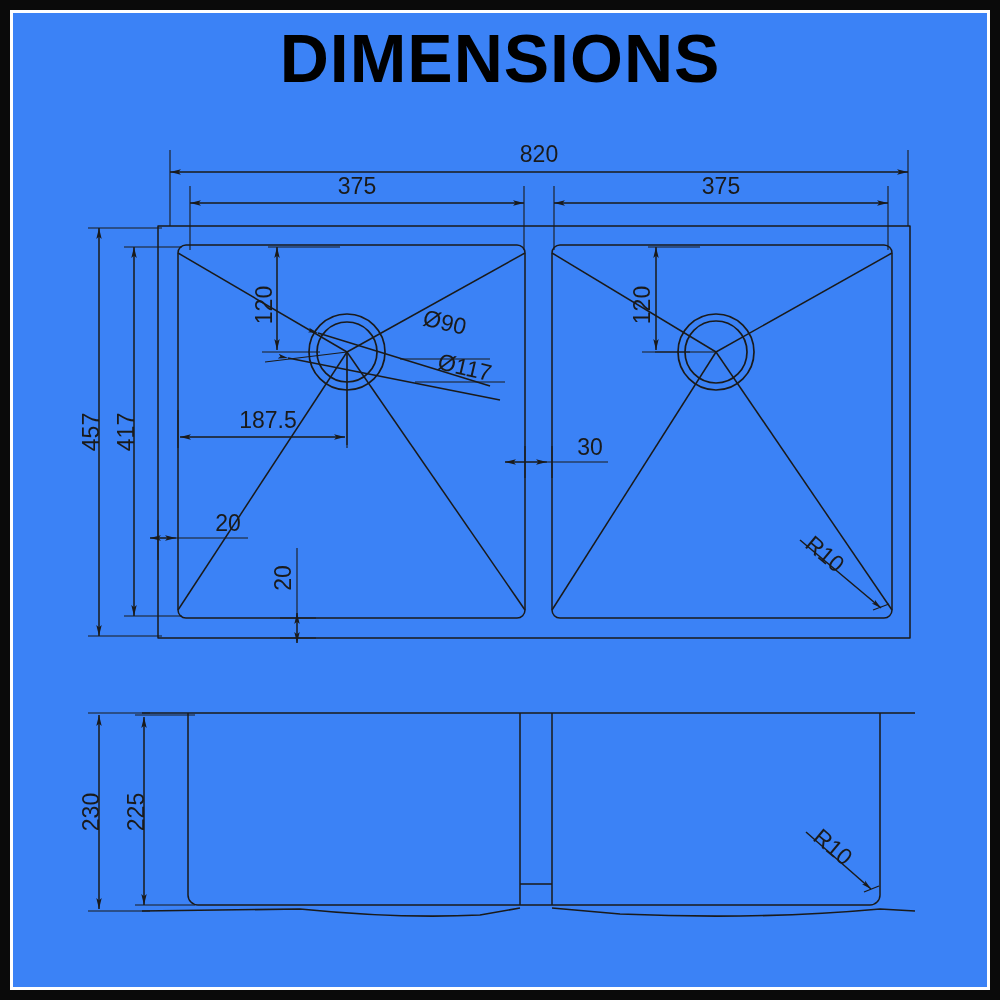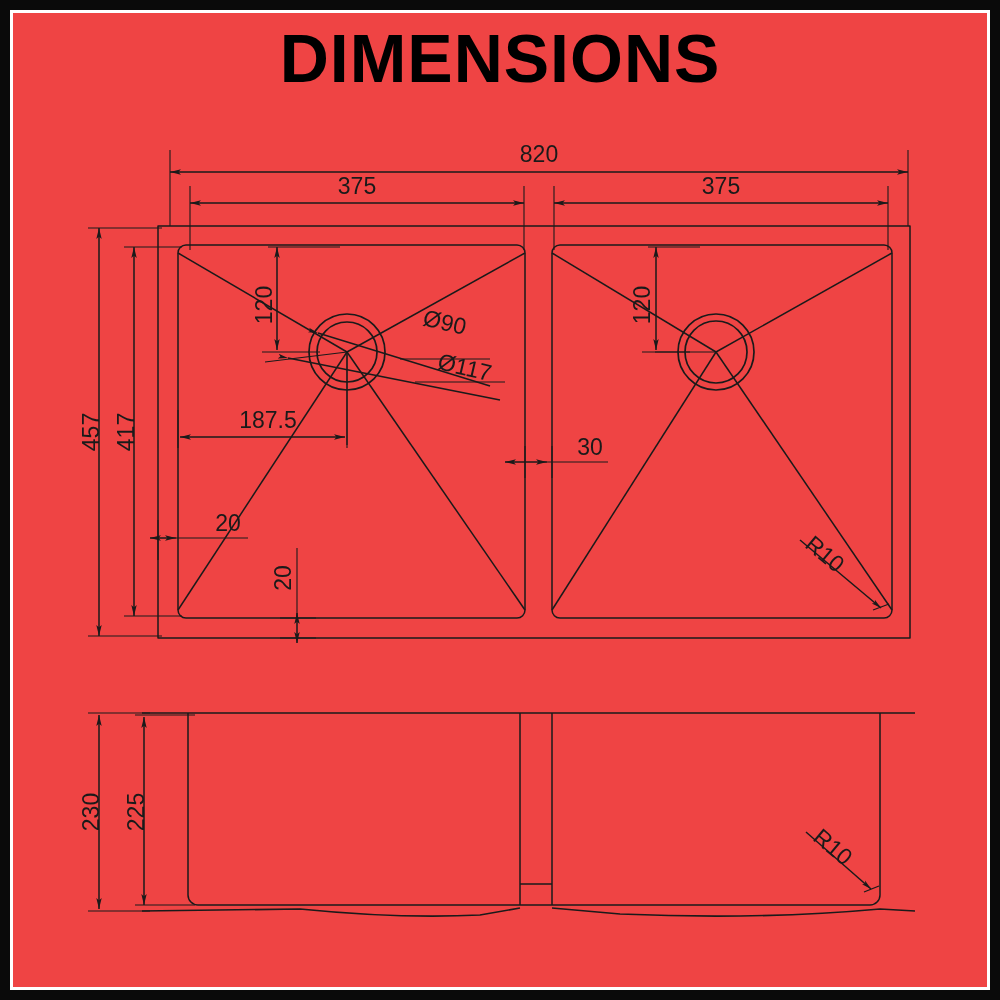--- a/index.html
+++ b/index.html
@@ -9,21 +9,21 @@
   }
   body {
     width: 1000px;
     height: 1000px;
     font-family: "Liberation Sans", sans-serif;
   }
   #page {
     position: relative;
     width: 1000px;
     height: 1000px;
-    background: #ef4444;
+    background: #3b82f6;
     box-sizing: border-box;
     overflow: hidden;
   }
   
   #frame-border {
     position: absolute;
     left: 0; top: 0;
     width: 1000px;
     height: 1000px;
     box-sizing: border-box;

